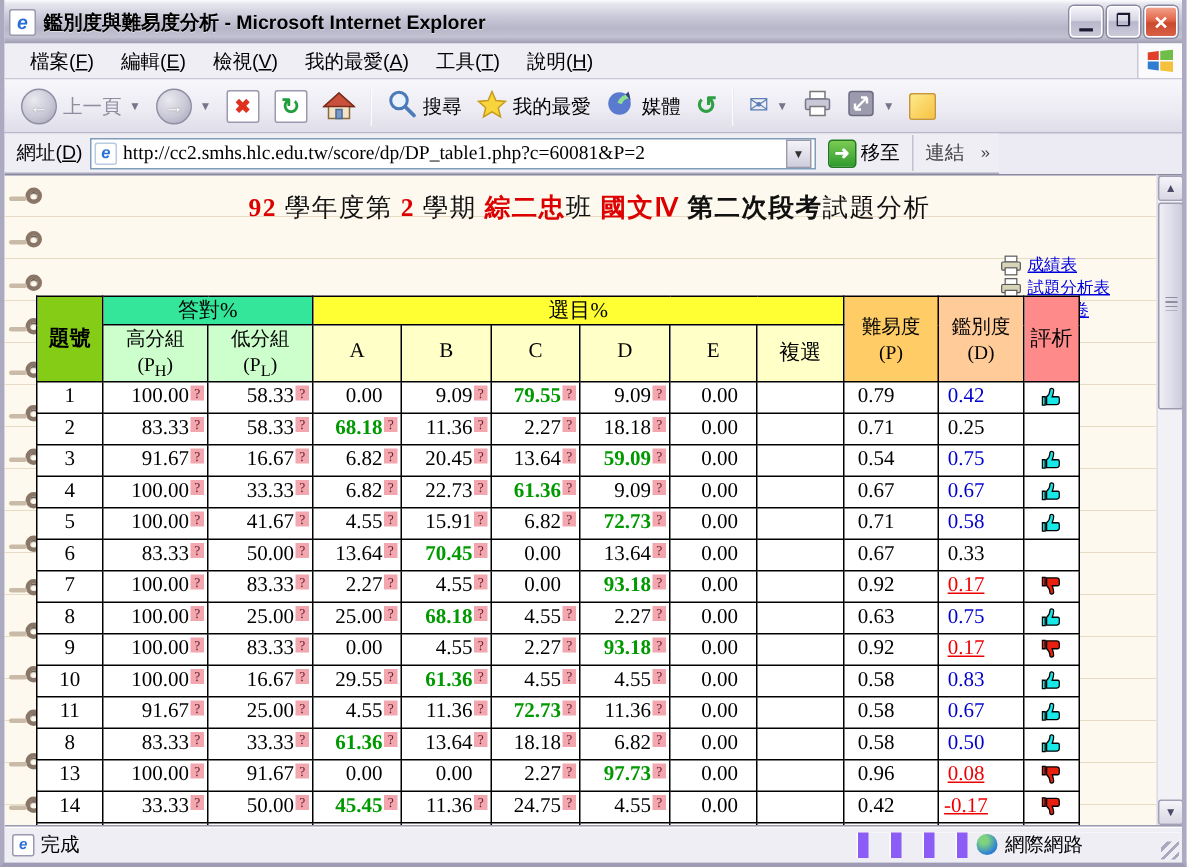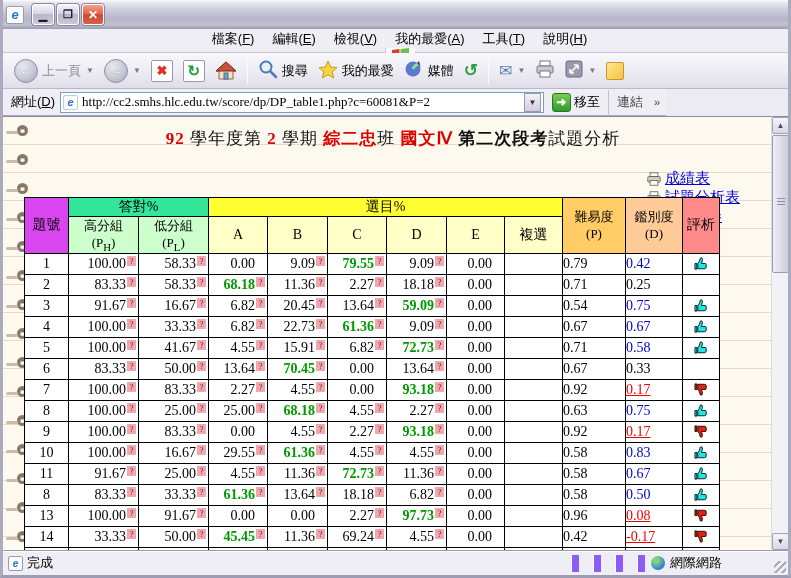--- a/index.html
+++ b/index.html
@@ -18,21 +18,21 @@
     text-shadow:0 1px 0 rgba(255,255,255,.5); white-space:nowrap; overflow:hidden; }
   .winbtn { width:22px; height:21px; border-radius:3px; margin-left:3px; border:1px solid #FFFFFF;
     display:flex; align-items:center; justify-content:center; font-size:11px; font-weight:bold; color:#1A1A33;
     background:linear-gradient(180deg,#F4F3F9 0%,#D6D5E3 45%,#B8B7CC 50%,#CBCAD9 100%); box-shadow:0 0 0 1px #8988A0; }
   .winbtn.close { background:linear-gradient(180deg,#F3A38B 0%,#E2654A 45%,#C94A2F 55%,#D96046 100%); color:#fff; font-size:12px; }
   .winbtn .glyph { line-height:1; }
   .winbtn.min .glyph { align-self:flex-end; margin-bottom:3px; }
 
   
   .menubar { position:absolute; top:29px; left:0; width:785px; height:24px; background:#EFEEF5;
-    border-bottom:1px solid #C9C8D6; display:flex; align-items:center; padding-left:8px;flex-direction:column; }
+    border-bottom:1px solid #C9C8D6; display:flex; align-items:center; padding-left:8px; }
   .menu-item { font-size:13px; color:#000; padding:2px 9px; cursor:default; }
   .menu-item u { text-decoration:underline; }
   .menubar .spacer { flex:1; }
   .winlogo { width:30px; height:23px; background:#FBFBFD; border-left:1px solid #C9C8D6;
     display:flex; align-items:center; justify-content:center; }
   .winlogo svg { width:17px; height:15px; }
 
   
   .toolbar { position:absolute; top:53px; left:0; width:785px; height:36px;
     background:linear-gradient(180deg,#F8F7FB 0%,#ECEBF3 60%,#DEDDE9 100%);
@@ -83,44 +83,44 @@
   .page-title .red { color:#DD0000; font-weight:bold; }
   .page-title .blk { color:#111; }
   .page-title .blkb { color:#111; font-weight:bold; }
 
   .info-row { position:absolute; top:52px; left:44px; width:693px; display:flex; align-items:flex-end; font-size:14px; }
   .examinee { font-family:"Liberation Serif", serif; color:#111; }
   .examinee .cnt { color:#0000CC; font-weight:bold; }
   .examinee .unit { font-size:11px; }
   .info-row .gap { flex:1; }
   .rep-link { display:flex; align-items:center; gap:3px; color:#0000DD; text-decoration:underline; margin-left:26px;
-    font-family:"Liberation Serif", serif; font-size:15px; cursor:pointer; }
+    font-family:"Liberation Serif", serif; font-size:11px; cursor:pointer; }
   .printer-ico svg, .doc-ico svg { display:block; }
 
   
   table.analysis { position:absolute; top:80px; left:21px; border-collapse:collapse; table-layout:fixed;
     font-family:"Liberation Serif", serif; font-size:14px; background:#FFFFFF; }
   table.analysis th, table.analysis td { border:1px solid #000; overflow:hidden; white-space:nowrap; }
-  th.h-q   { background:#d946ef; font-weight:normal; }
+  th.h-q   { background:#84cc16; font-weight:bold; }
   th.h-cor { background:#33E699; font-weight:normal; height:19px; }
   th.h-opt { background:#FFFF33; font-weight:normal; }
   th.h-sub-g { background:#CCFFCC; font-weight:normal; height:32px; font-size:13px; }
   th.h-sub-y { background:#FFFFC8; font-weight:normal; }
   th.h-p   { background:#FFCC66; font-weight:normal; font-size:13px; }
   th.h-d   { background:#FFCC99; font-weight:normal; font-size:13px; }
   th.h-a   { background:#FF8A8A; font-weight:normal; }
   td { height:21px; background:#FFFFFF; }
   td.c-q { text-align:center; }
   td.num { text-align:right; padding-right:2px; }
   td.num .v { display:inline-block; }
   td.num .q { display:inline-block; width:9px; font-size:9px; line-height:10px; text-align:center;
     background:#F2A6AE; color:#6E2030; margin-left:1px; vertical-align:top; cursor:pointer; }
   td.num .q.hid { visibility:hidden; }
   td.num.correct .v { color:#009900; font-weight:bold; }
-  td.pd { text-align:left; padding-right:20px; }
+  td.pd { text-align:center; padding-right:20px; }
   td.pd.blue { color:#0000CC; }
   td.pd.red { color:#EE0000;text-decoration:underline; }
   td.icon-cell { text-align:center; }
   td.icon-cell svg { vertical-align:middle; }
 
   
   .vscroll { position:absolute; top:116px; right:0; width:17px; height:434px; background:#F2F1F6;
     border-left:1px solid #DCDBE6; border-top:1px solid #8A8AA0;}
   .sb-btn { position:absolute; left:0; width:17px; height:17px;
     background:linear-gradient(180deg,#F6F5FA,#D8D7E4); border:1px solid #A2A1B5; border-radius:2px;
@@ -143,20 +143,21 @@
   .grip { position:absolute; right:2px; bottom:2px; width:12px; height:12px;
     background:repeating-linear-gradient(135deg,transparent 0 3px,#A9A8BC 3px 5px); }
 </style>
 </head>
 <body>
 
 <div class="window">
 
   <div class="titlebar">
     <div class="ie-ico">e</div>
+    <div class="t-text">鑑別度與難易度分析 - Microsoft Internet Explorer</div>
     <div class="winbtn min">
         <span class="glyph">▁</span>
       </div>
     <div class="winbtn">
         <span class="glyph">❐</span>
       </div>
     <div class="winbtn close">
         <span class="glyph">✕</span>
       </div>
   </div>
@@ -599,21 +600,21 @@
                   <path d="M1 8 L1 14 L3 14 L3 8 Z M4 13.6 L11 13.6 Q13 13.6 13 11.8 L13 9 Q13 8 12 8 L8 8 Q9 5 9 3.5 Q9 2 7.5 2 Q6.3 2 6.3 3.5 Q6.3 6 4 8 Z" fill="#E82010" stroke="#000" stroke-width="0.9"></path>
                 </g>
               </svg></td>
           </tr>
           <tr>
             <td class="c-q">14</td>
             <td class="num"><span class="v">33.33</span><span class="q">?</span></td>
             <td class="num"><span class="v">50.00</span><span class="q">?</span></td>
             <td class="num correct"><span class="v">45.45</span><span class="q">?</span></td>
             <td class="num"><span class="v">11.36</span><span class="q">?</span></td>
-            <td class="num"><span class="v">69.24</span><span class="q">?</span></td>
+            <td class="num"><span class="v">24.75</span><span class="q">?</span></td>
             <td class="num"><span class="v">4.55</span><span class="q">?</span></td>
             <td class="num"><span class="v">0.00</span><span class="q hid">?</span></td>
             <td class="num"></td>
             <td class="pd">0.42</td>
             <td class="pd red">-0.17</td>
             <td class="icon-cell"><svg width="15" height="17" viewBox="0 0 16 16">
                 <g transform="scale(1,-1) translate(0,-16)">
                   <path d="M1 8 L1 14 L3 14 L3 8 Z M4 13.6 L11 13.6 Q13 13.6 13 11.8 L13 9 Q13 8 12 8 L8 8 Q9 5 9 3.5 Q9 2 7.5 2 Q6.3 2 6.3 3.5 Q6.3 6 4 8 Z" fill="#E82010" stroke="#000" stroke-width="0.9"></path>
                 </g>
               </svg></td>

